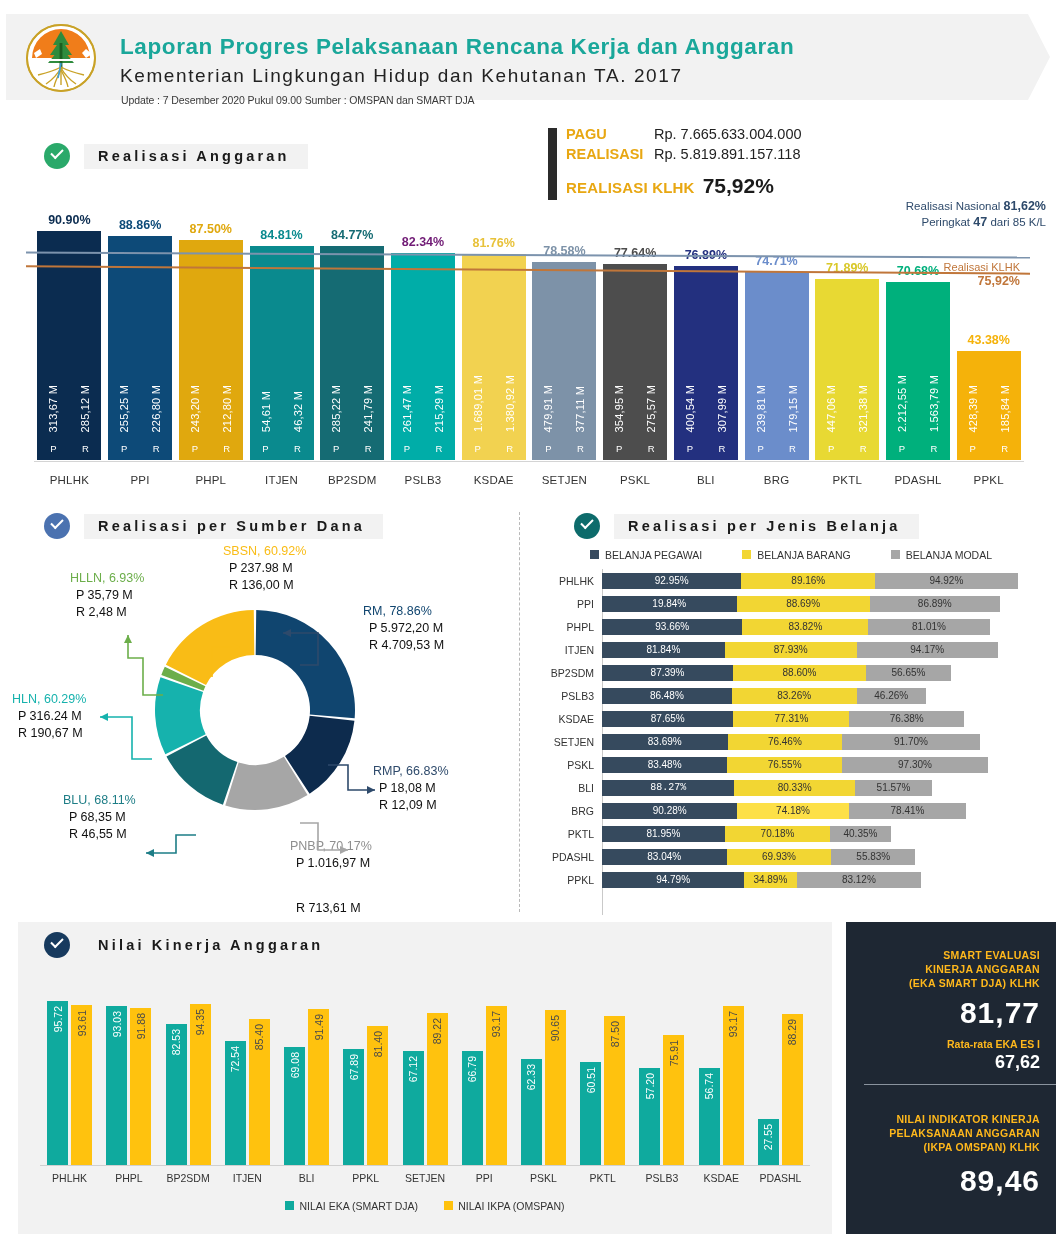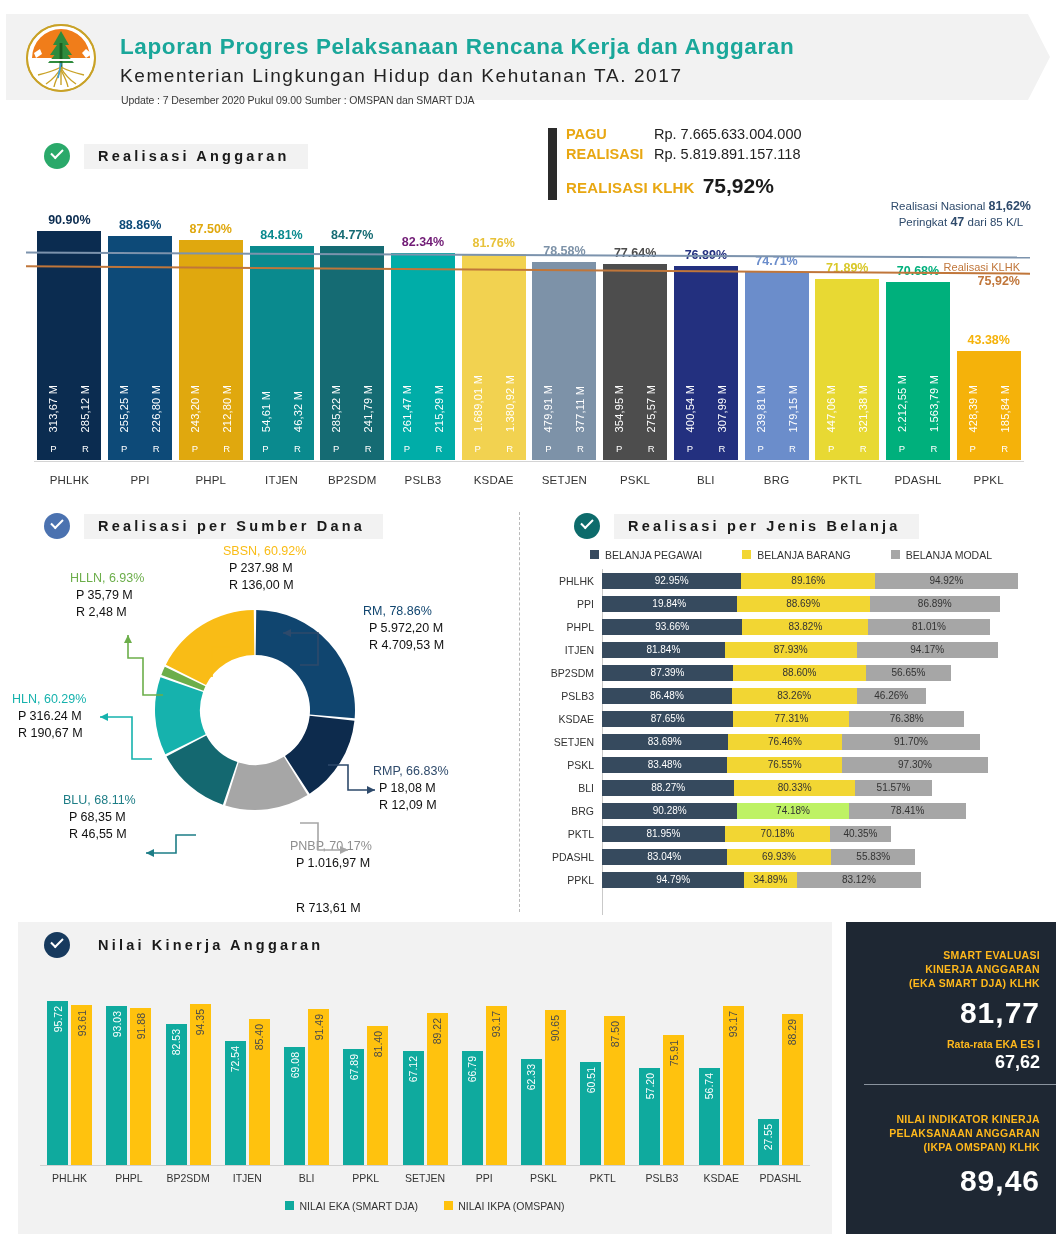--- a/index.html
+++ b/index.html
@@ -56,21 +56,21 @@
   .pagu-block { position: absolute; left: 548px; top: 126px; }
   .pagu-bar { position: absolute; left: 0; top: 2px; width: 9px; height: 72px; background: #2b2b2b; }
   .pagu-row { position: absolute; left: 18px; font-size: 14.5px; white-space: nowrap; }
   .pagu-k { color: #e8a712; font-weight: bold; display:inline-block; }
   .pagu-v { color: #222; font-weight: normal; }
   .realisasi-klhk { position: absolute; left: 18px; top: 48px; white-space: nowrap; }
   .rk-label { color:#e8a712; font-weight:bold; font-size:15px; letter-spacing:0.2px;}
   .rk-val { color:#1b1b1b; font-weight:bold; font-size:21px; margin-left:8px; }
 
   .nasional {
-    position: absolute; right: 25px; top: 198px; text-align: center;
+    position: absolute; right: 10px; top: 198px; text-align: right;
     font-size: 11.5px; color: #2e4a6b; line-height: 16px; white-space: nowrap;
   }
   .nasional b { font-size: 12.5px; }
 
   
   .chart1 { position: absolute; left: 26px; top: 182px; width: 1004px; height: 312px; }
   .bars { position: absolute; left: 8px; bottom: 34px; width: 990px; height: 270px; display: flex; align-items: flex-end; }
   .bcol { flex: 1; position: relative; height: 100%; display:flex; align-items:flex-end; justify-content:center; }
   .bbar { width: 64px; position: relative; }
   .bpct {
@@ -629,30 +629,30 @@
           <div class="jb-name">PSKL</div>
           <div class="jb-track">
             <div class="jb-seg" style="width: 125.22px; background: rgb(54, 74, 94); color: rgb(255, 255, 255);">83.48%</div>
             <div class="jb-seg" style="width: 114.825px; background: rgb(242, 214, 51); color: rgb(51, 51, 51);">76.55%</div>
             <div class="jb-seg" style="width: 145.95px; background: rgb(166, 166, 166); color: rgb(51, 51, 51);">97.30%</div>
           </div>
         </div>
         <div class="jb-row">
           <div class="jb-name">BLI</div>
           <div class="jb-track">
-            <div class="jb-seg" style="width: 132.405px; background: rgb(54, 74, 94); color: rgb(255, 255, 255);">88.27%</div>
+            <div class="jb-seg" style="width: 132.405px; background: rgb(54, 74, 94); color: rgb(255, 255, 255); font-family: Liberation Mono, monospace;">88.27%</div>
             <div class="jb-seg" style="width: 120.495px; background: rgb(242, 214, 51); color: rgb(51, 51, 51);">80.33%</div>
             <div class="jb-seg" style="width: 77.355px; background: rgb(166, 166, 166); color: rgb(51, 51, 51);">51.57%</div>
           </div>
         </div>
         <div class="jb-row">
           <div class="jb-name">BRG</div>
           <div class="jb-track">
             <div class="jb-seg" style="width: 135.42px; background: rgb(54, 74, 94); color: rgb(255, 255, 255);">90.28%</div>
-            <div class="jb-seg" style="width: 111.27px; background: #bef264; color: rgb(51, 51, 51);">74.18%</div>
+            <div class="jb-seg" style="width: 111.27px; background: #fde047; color: rgb(51, 51, 51);">74.18%</div>
             <div class="jb-seg" style="width: 117.615px; background: rgb(166, 166, 166); color: rgb(51, 51, 51);">78.41%</div>
           </div>
         </div>
         <div class="jb-row">
           <div class="jb-name">PKTL</div>
           <div class="jb-track">
             <div class="jb-seg" style="width: 122.925px; background: rgb(54, 74, 94); color: rgb(255, 255, 255);">81.95%</div>
             <div class="jb-seg" style="width: 105.27px; background: rgb(242, 214, 51); color: rgb(51, 51, 51);">70.18%</div>
             <div class="jb-seg" style="width: 60.525px; background: rgb(166, 166, 166); color: rgb(51, 51, 51);">40.35%</div>
           </div>

